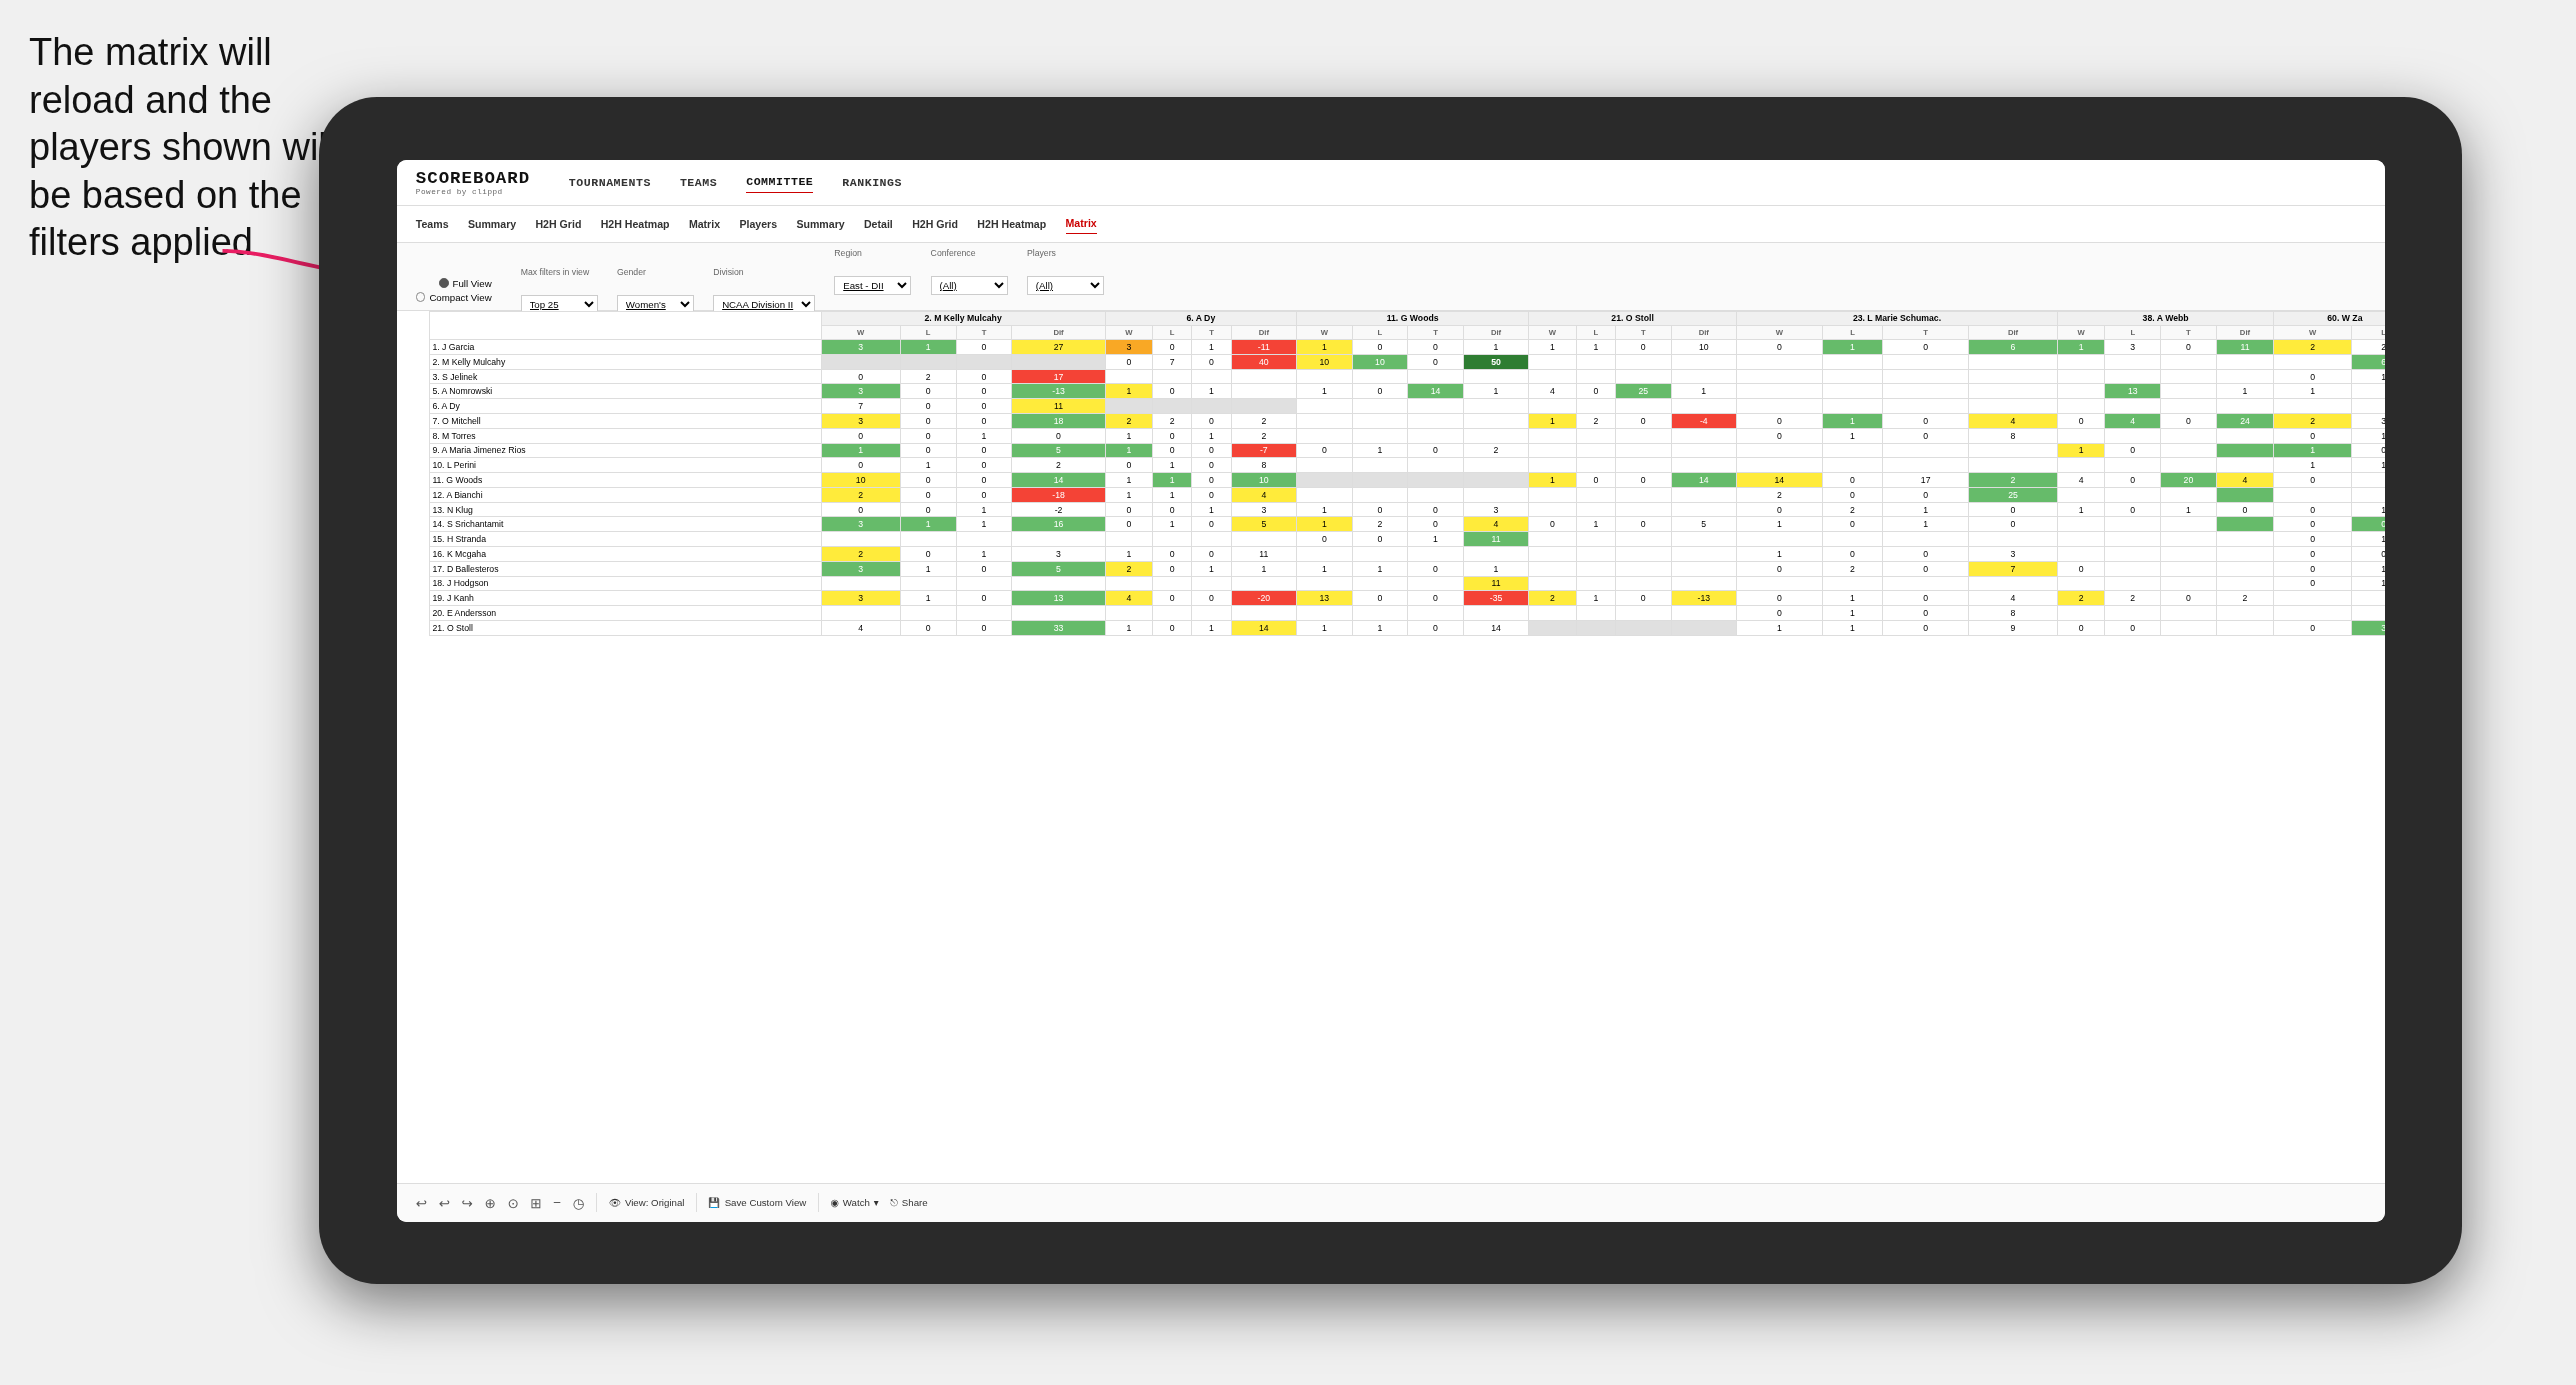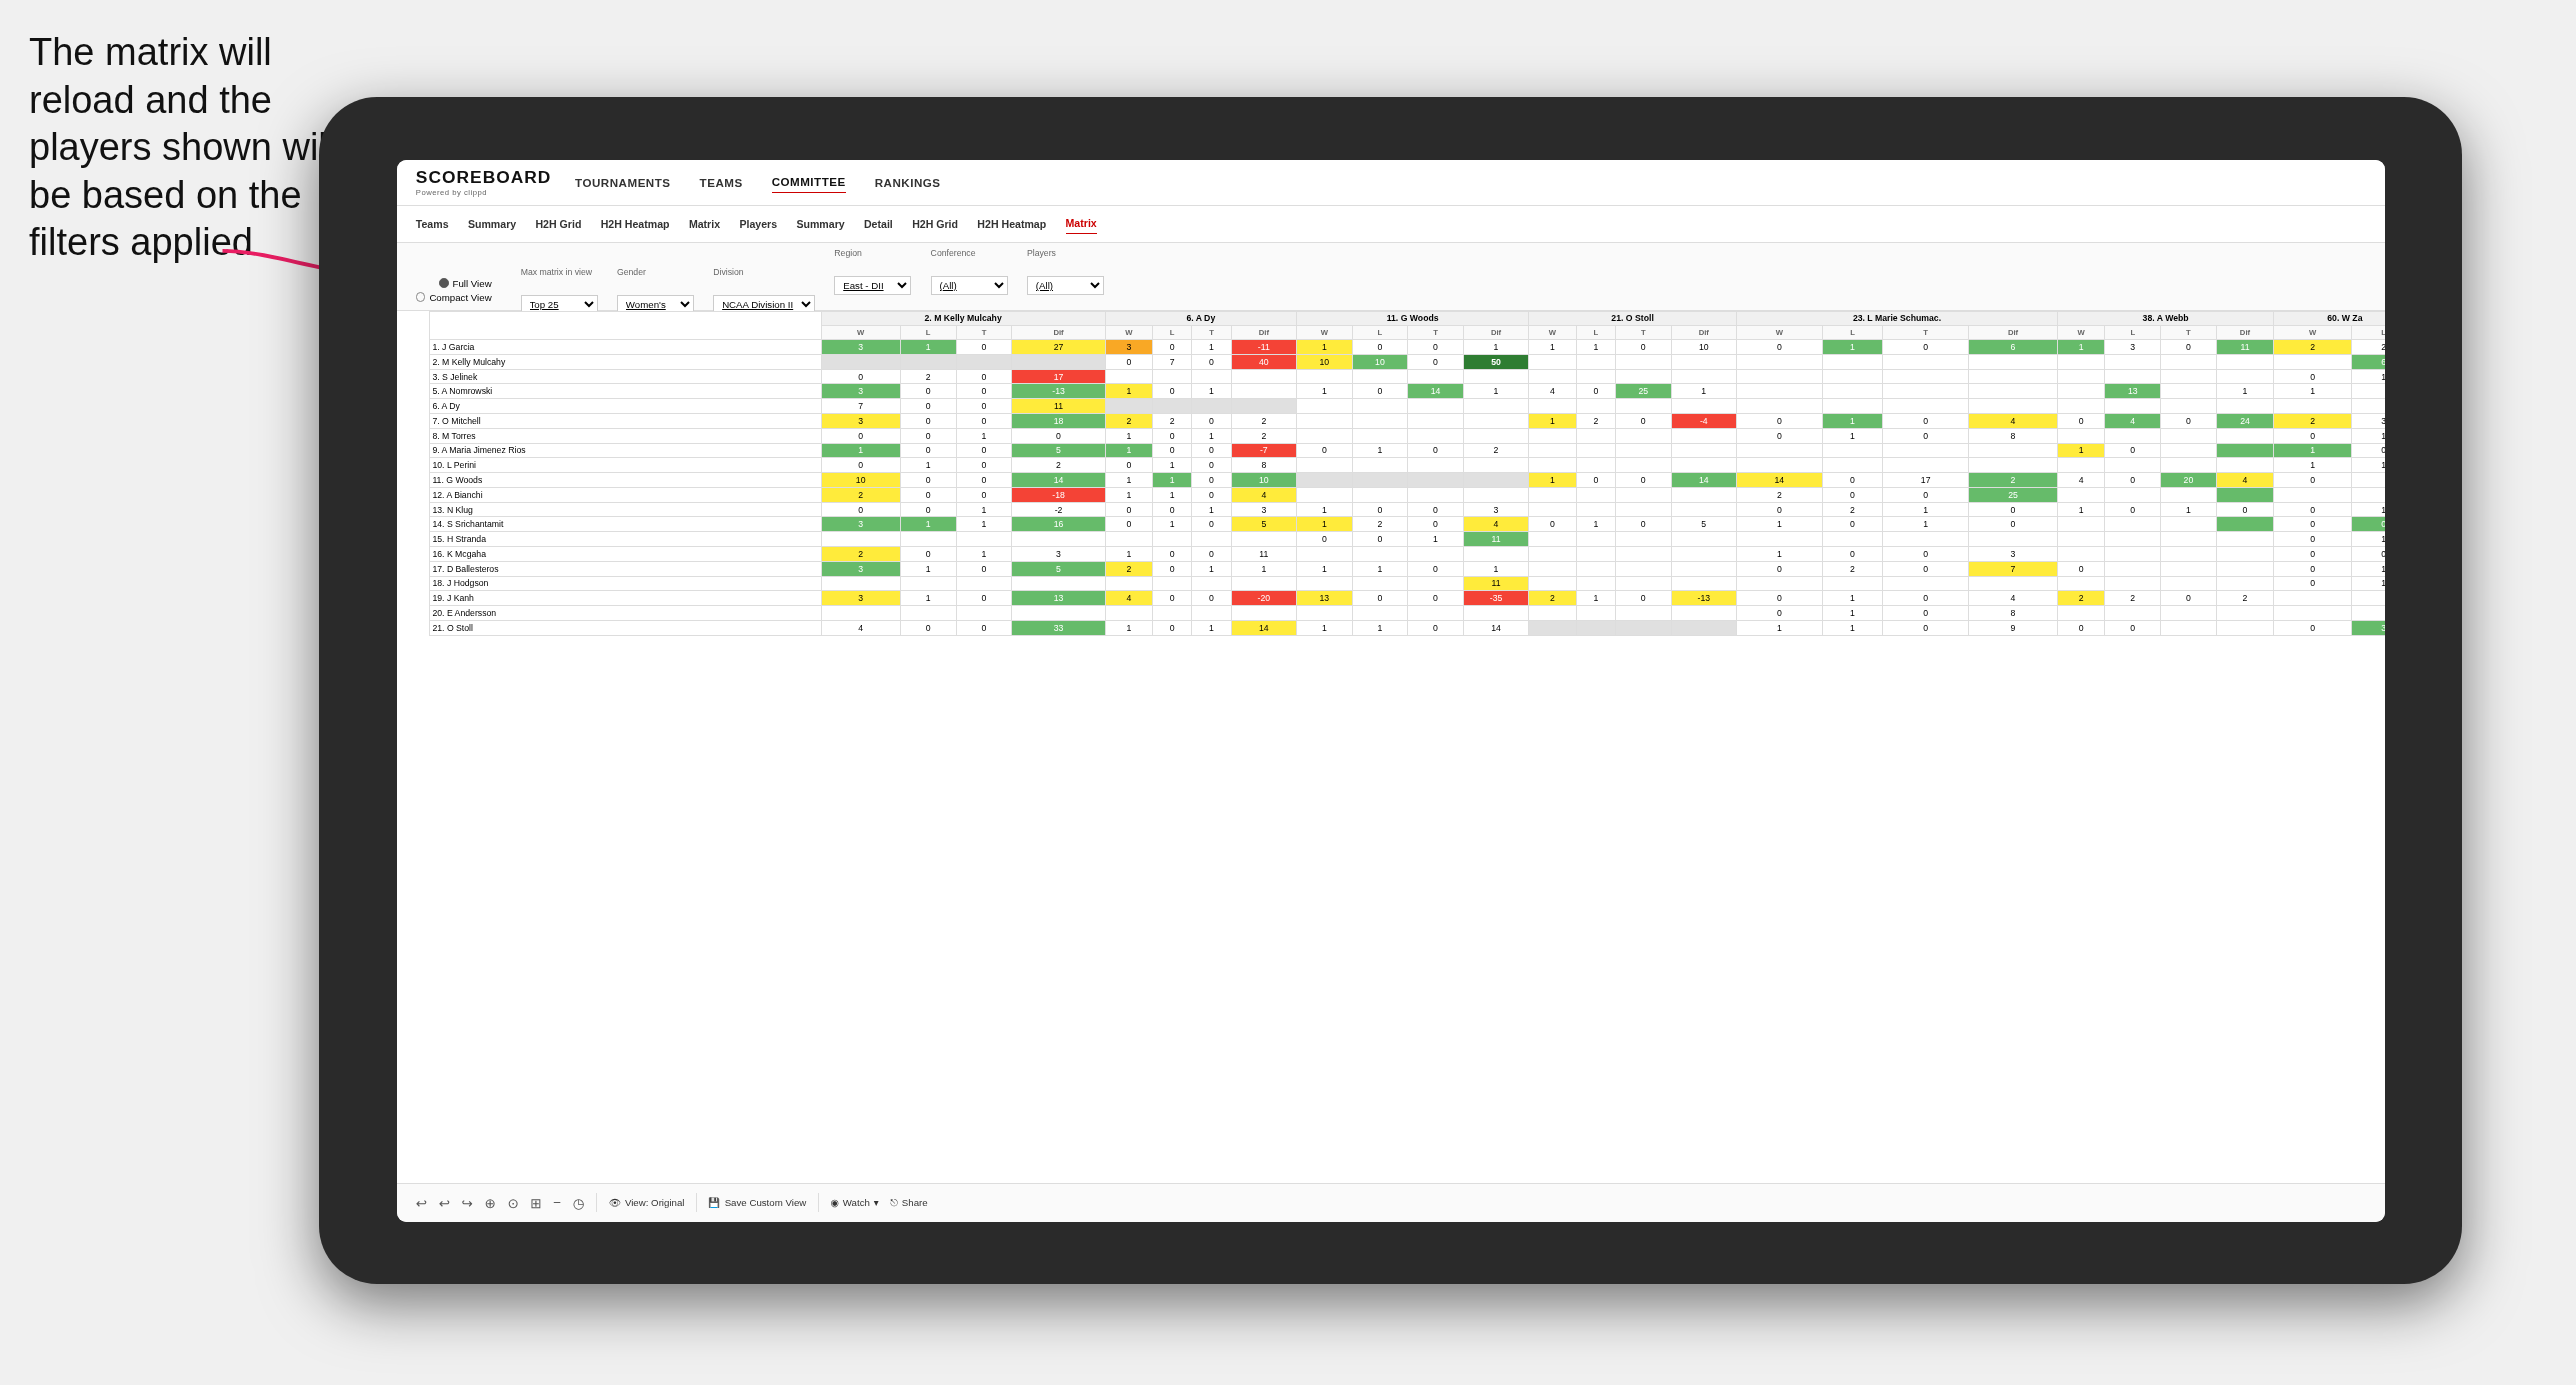--- a/index.html
+++ b/index.html
@@ -50,21 +50,22 @@
     }
 
     
     .top-nav {
       display: flex;
       align-items: center;
       padding: 0 19.3px;
       height: 46px;
       border-bottom: 1px solid #ddd;
       background: #fff;
-      gap: 14px;
+      gap: 29px;
+      font-family: Liberation Mono, monospace;
     }
 
     .logo-area {
       display: flex;
       flex-direction: column;
       margin-right: 9.7px;
     }
     .logo-title {
       font-size: 17.4px;
       font-weight: 900;
@@ -312,21 +313,21 @@
           <span class="radio-dot selected"></span>
           <span>Full View</span>
         </div>
         <div class="view-option">
           <span class="radio-dot"></span>
           <span>Compact View</span>
         </div>
       </div>
 
       <div class="filter-group">
-        <span class="filter-label">Max matrix in view</span>
+        <span class="filter-label">Max filters in view</span>
         <select class="filter-select">
           <option>Top 25</option>
         </select>
       </div>
 
       <div class="filter-group">
         <span class="filter-label">Gender</span>
         <select class="filter-select">
           <option>Women's</option>
         </select>

